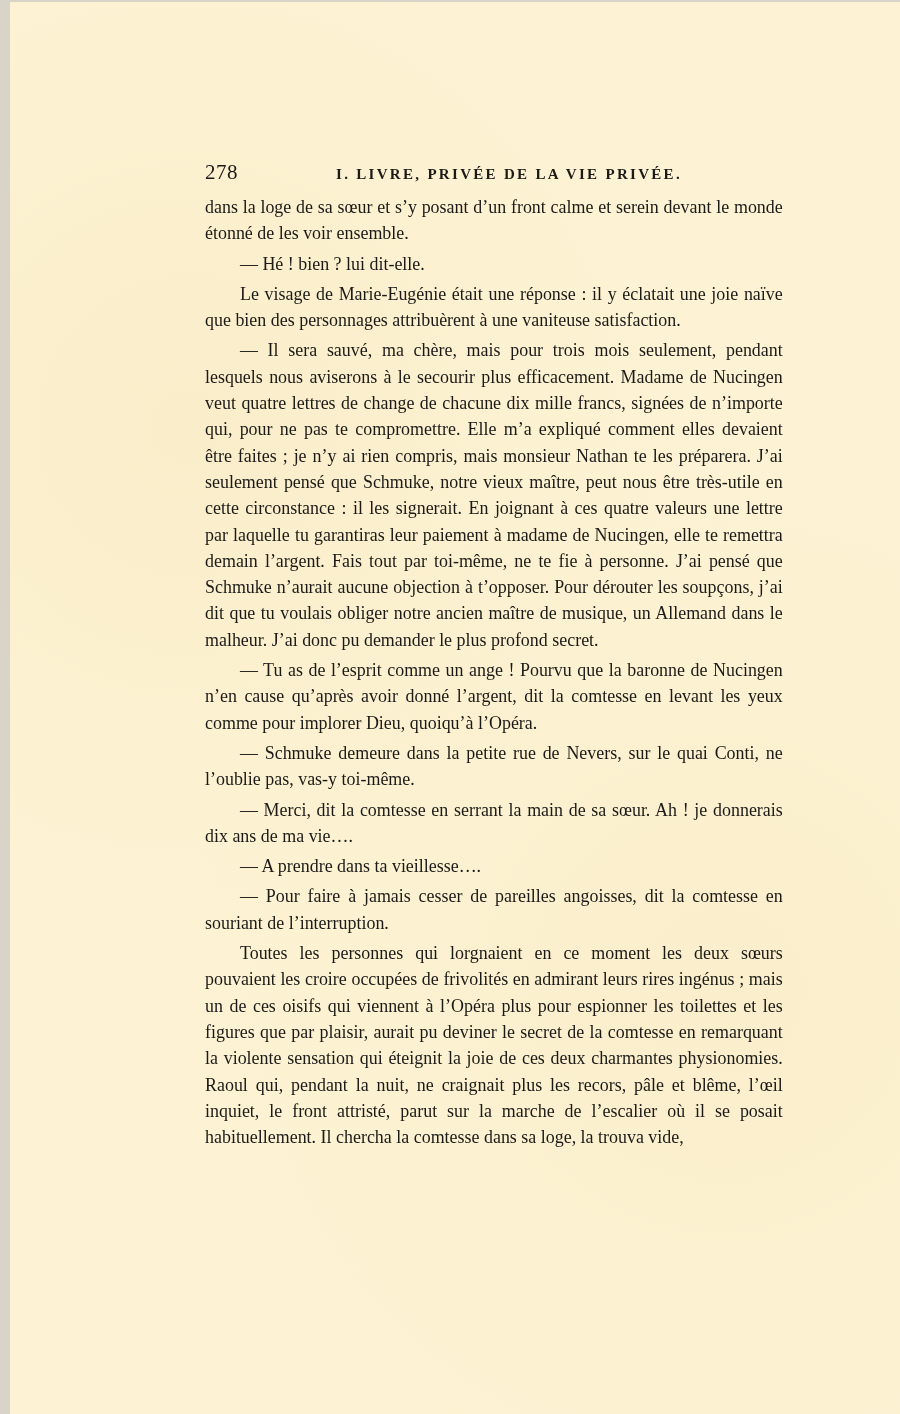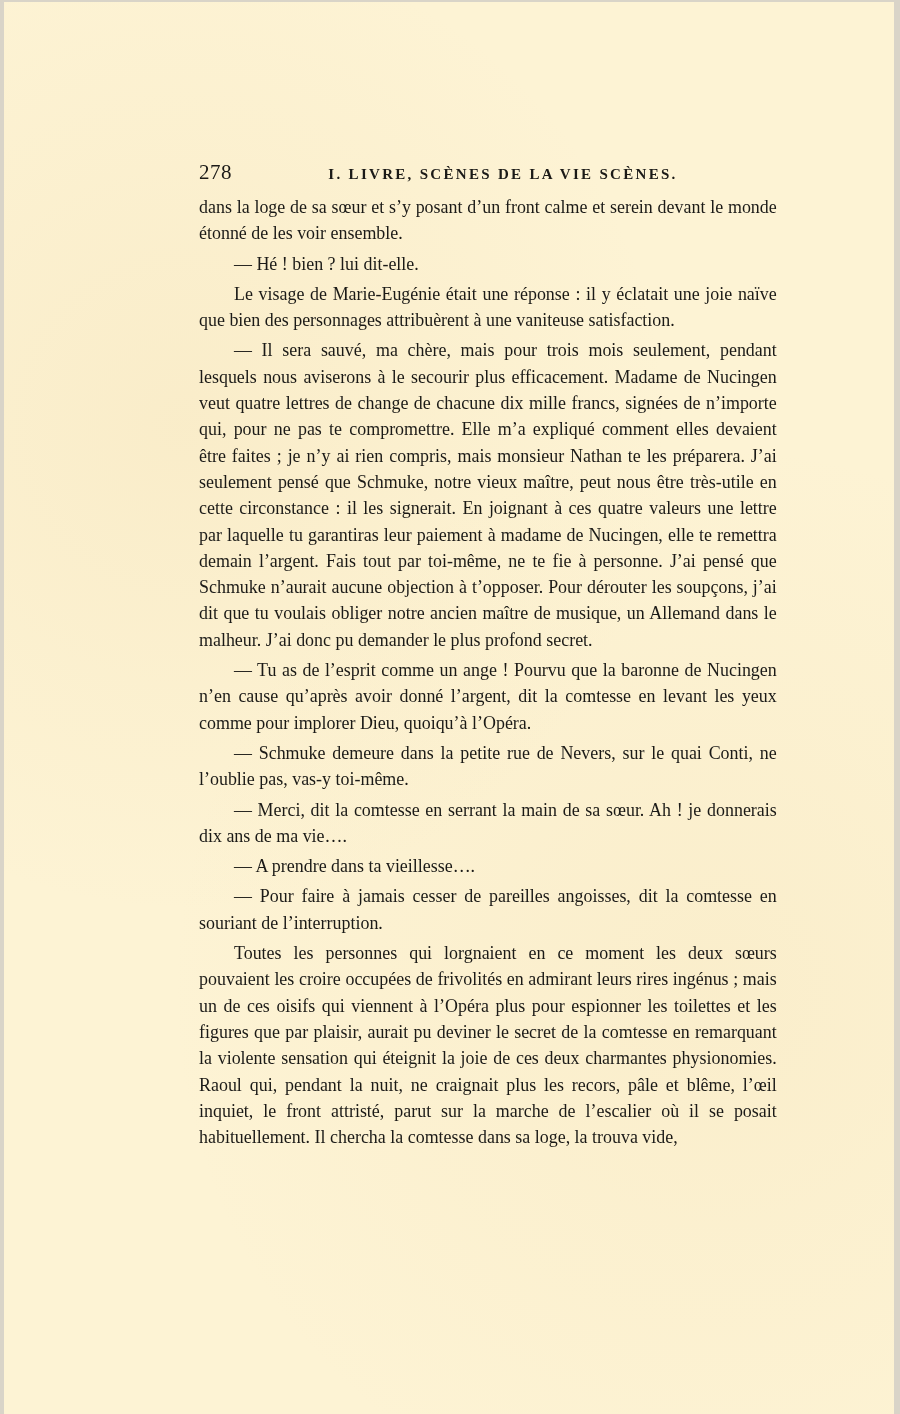--- a/index.html
+++ b/index.html
@@ -8,21 +8,21 @@
     }
     body {
       width: 900px;
       height: 1414px;
       background: #d9d4c8;
       position: relative;
       overflow: hidden;
     }
     .page {
       position: absolute;
-      left: 4px;
+      left: 10px;
       top: 2px;
       width: 890px;
       height: 1412px;
       background: #fdf3d4;
       background-image:
         radial-gradient(circle at 20% 30%, rgba(230,200,140,0.15) 0, rgba(0,0,0,0) 40%),
         radial-gradient(circle at 80% 70%, rgba(230,200,140,0.12) 0, rgba(0,0,0,0) 45%);
     }
     .text-block {
       position: absolute;
@@ -64,21 +64,21 @@
       text-indent: 38px;
     }
   </style>
 </head>
 <body>
 
 <div class="page">
   <div class="text-block">
     <div class="running-head">
       <span class="page-number">278</span>
-      <span class="head-title">I. LIVRE, SCÈNES DE LA VIE SCÈNES.</span>
+      <span class="head-title">I. LIVRE, PRIVÉE DE LA VIE PRIVÉE.</span>
     </div>
     <div id="paragraphs">
         <p class="para">dans la loge de sa sœur et s’y posant d’un front calme et serein devant le monde étonné de les voir ensemble.</p>
         <p class="para indent">— Hé ! bien ? lui dit-elle.</p>
         <p class="para indent">Le visage de Marie-Eugénie était une réponse : il y éclatait une joie naïve que bien des personnages attribuèrent à une vaniteuse satisfaction.</p>
         <p class="para indent">— Il sera sauvé, ma chère, mais pour trois mois seulement, pendant lesquels nous aviserons à le secourir plus efficacement. Madame de Nucingen veut quatre lettres de change de chacune dix mille francs, signées de n’importe qui, pour ne pas te compromettre. Elle m’a expliqué comment elles devaient être faites ; je n’y ai rien compris, mais monsieur Nathan te les préparera. J’ai seulement pensé que Schmuke, notre vieux maître, peut nous être très-utile en cette circonstance : il les signerait. En joignant à ces quatre valeurs une lettre par laquelle tu garantiras leur paiement à madame de Nucingen, elle te remettra demain l’argent. Fais tout par toi-même, ne te fie à personne. J’ai pensé que Schmuke n’aurait aucune objection à t’opposer. Pour dérouter les soupçons, j’ai dit que tu voulais obliger notre ancien maître de musique, un Allemand dans le malheur. J’ai donc pu demander le plus profond secret.</p>
         <p class="para indent">— Tu as de l’esprit comme un ange ! Pourvu que la baronne de Nucingen n’en cause qu’après avoir donné l’argent, dit la comtesse en levant les yeux comme pour implorer Dieu, quoiqu’à l’Opéra.</p>
         <p class="para indent">— Schmuke demeure dans la petite rue de Nevers, sur le quai Conti, ne l’oublie pas, vas-y toi-même.</p>
         <p class="para indent">— Merci, dit la comtesse en serrant la main de sa sœur. Ah ! je donnerais dix ans de ma vie….</p>
         <p class="para indent">— A prendre dans ta vieillesse….</p>

